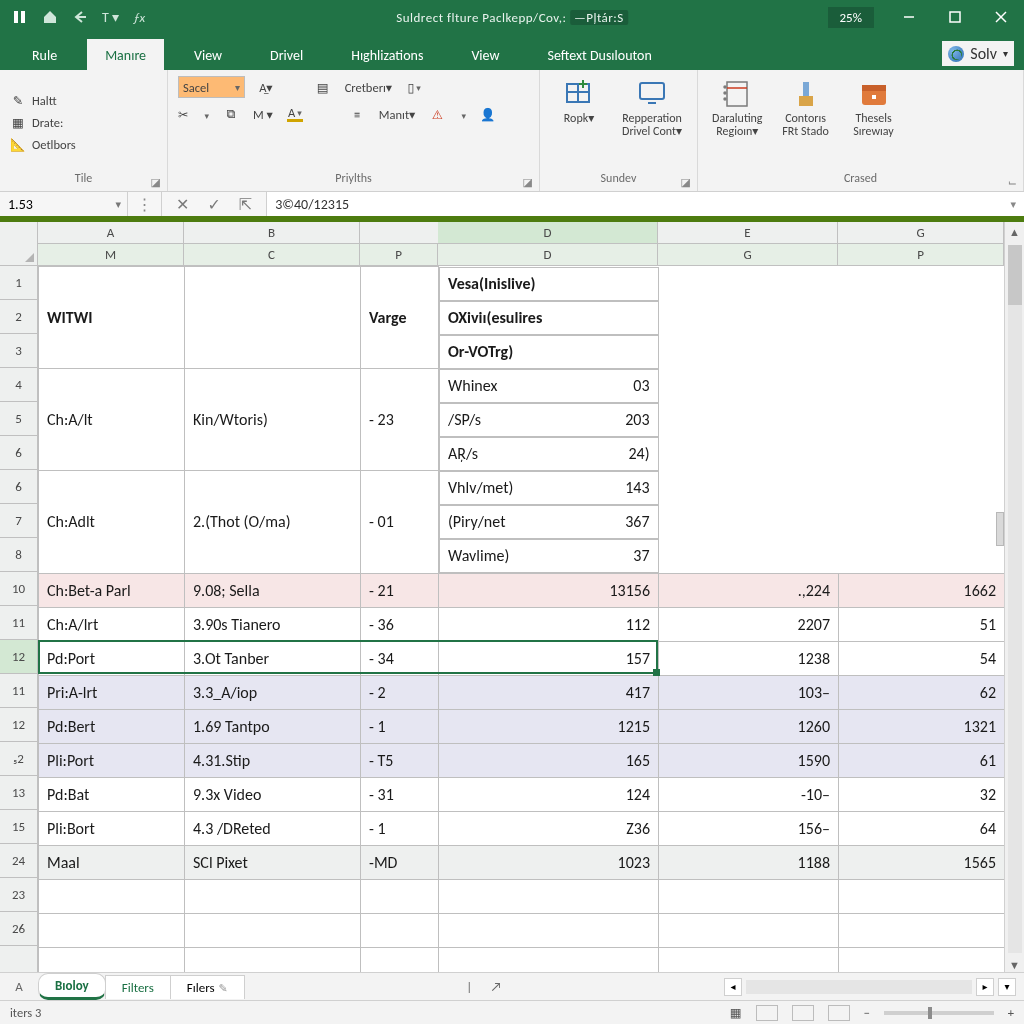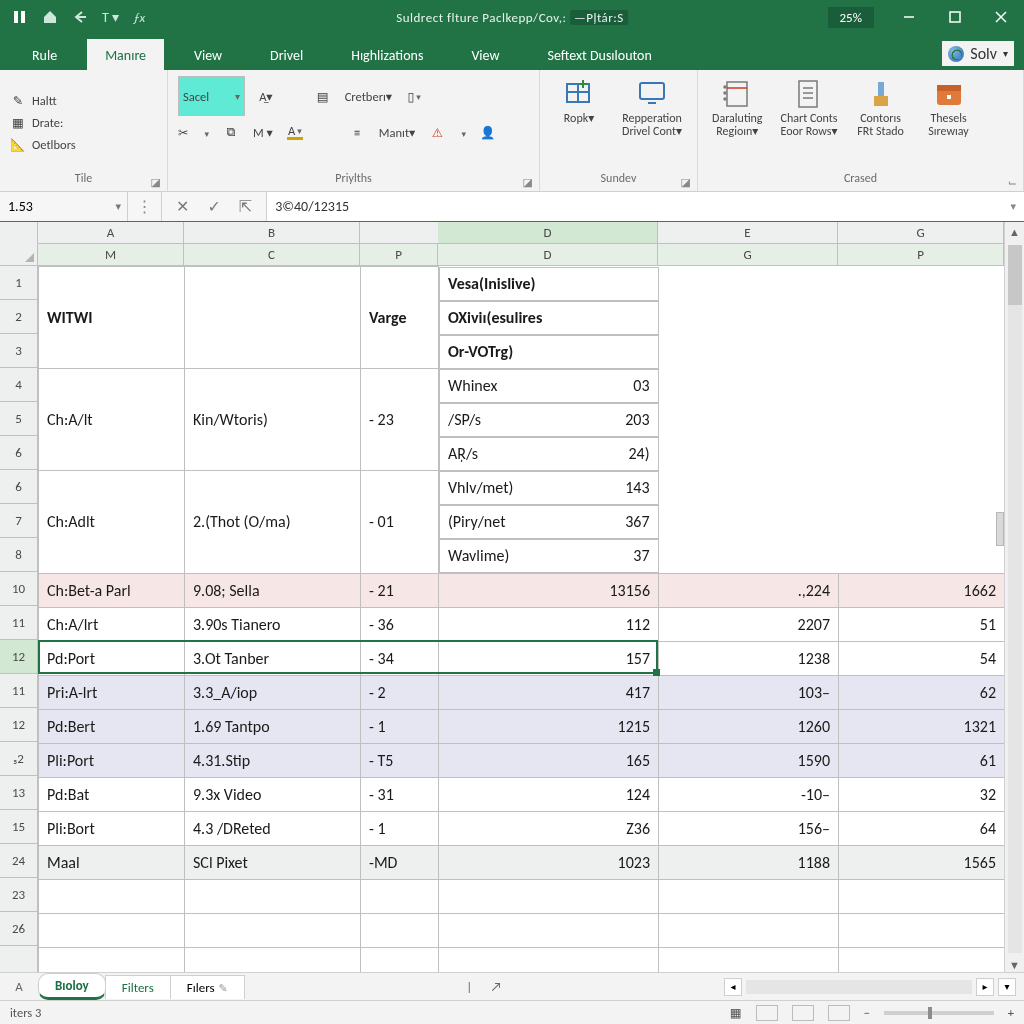--- a/index.html
+++ b/index.html
@@ -29,27 +29,27 @@
   .rgroup { border-right:1px solid #d9d9d9; display:flex; flex-direction:column; }
   .rgroup .body { flex:1; display:flex; padding:6px 10px 2px; gap:10px; }
   .rgroup .label { height:20px; text-align:center; font-size:12px; color:#6b6b6b; position:relative; padding-bottom:2px;}
   .rgroup .label .dl { position:absolute; right:6px; bottom:2px; color:#888; font-size:11px;}
   .bigbtn { display:flex; flex-direction:column; align-items:center; gap:2px; padding:2px 4px; min-width:58px; }
   .bigbtn .ic { width:32px; height:32px; display:flex; align-items:center; justify-content:center; }
   .bigbtn .tx { font-size:12px; text-align:center; line-height:13px; }
   .stack3 { display:flex; flex-direction:column; gap:6px; justify-content:center; }
   .stack3 .row { display:flex; align-items:center; gap:6px; white-space:nowrap; }
   .smic { width:16px; height:16px; display:inline-flex; align-items:center; justify-content:center; }
-  .combo { display:flex; align-items:center; border:1px solid #bdbdbd; background:#5eead4; height:40px; padding:0 4px; gap:26px; }
+  .combo { display:flex; align-items:center; border:1px solid #bdbdbd; background:#fdba74; height:22px; padding:0 4px; gap:26px; }
   .combo .dd { font-size:10px; color:#666; }
   .iconrow { display:flex; gap:14px; align-items:center; }
   .dd-caret::after { content:"▾"; font-size:9px; color:#666; margin-left:2px; }
 
   
-  .fx-row { height:30px; border-bottom:1px solid #4d7c0f; display:flex; align-items:stretch; background:#fff;text-align:center; }
+  .fx-row { height:30px; border-bottom:6px solid #4d7c0f; display:flex; align-items:stretch; background:#fff;text-align:center; }
   .namebox { width:128px; border-right:1px solid #d0d0d0; background:#f6f6f6; display:flex; align-items:center; padding-left:8px; position:relative; font-size:14px;}
   .namebox .dd { position:absolute; right:6px; color:#777; font-size:11px;}
   .fx-sep { width:34px; border-right:1px solid #d0d0d0; background:#f6f6f6; display:flex; align-items:center; justify-content:center;}
   .fx-btns { display:flex; align-items:center; gap:18px; padding:0 14px; border-right:1px solid #d0d0d0; background:#f6f6f6;}
   .formula { flex:1; display:flex; align-items:center; padding-left:8px; font-size:14px; color:#333; position:relative;}
   .formula .exp { position:absolute; right:8px; color:#888; font-size:11px;}
 
   
   .grid-wrap { position:relative; height: calc(1024px - 34px - 36px - 122px - 30px - 28px - 24px); display:flex; }
   .rowhdr-col { width:38px; background:#eef0ef; border-right:1px solid #c0c0c0;}
@@ -258,31 +258,20 @@
         <div class="ic">
             <svg width="32" height="32" fill="none" stroke="#7a7a7a" stroke-width="1.5">
               <rect x="6" y="4" width="20" height="24"></rect>
               <line x1="6" y1="10" x2="26" y2="10" stroke="#cc3b1f"></line>
               <circle cx="4" cy="9" r="1" fill="#7a7a7a"></circle>
               <circle cx="4" cy="15" r="1" fill="#7a7a7a"></circle>
               <circle cx="4" cy="21" r="1" fill="#7a7a7a"></circle>
             </svg>
           </div>
         <div class="tx"><span>Daraluting</span><br><span>Regioın▾</span></div>
-      </div>
-      <div class="bigbtn">
-        <div class="ic">
-            <svg width="30" height="32" fill="none" stroke="#7a7a7a" stroke-width="1.5">
-              <rect x="5" y="3" width="18" height="26"></rect>
-              <line x1="9" y1="10" x2="19" y2="10"></line>
-              <line x1="9" y1="15" x2="19" y2="15"></line>
-              <line x1="9" y1="20" x2="19" y2="20"></line>
-            </svg>
-          </div>
-        <div class="tx"><span>Chart Conts</span><br><span>Eoor Rows▾</span></div>
       </div>
       <div class="bigbtn">
         <div class="ic">
             <svg width="30" height="32">
               <rect x="8" y="18" width="14" height="10" fill="#d9a448"></rect>
               <rect x="12" y="4" width="6" height="14" fill="#7aa8d6"></rect>
             </svg>
           </div>
         <div class="tx"><span>Contorıs</span><br><span>FRt Stado</span></div>
       </div>

